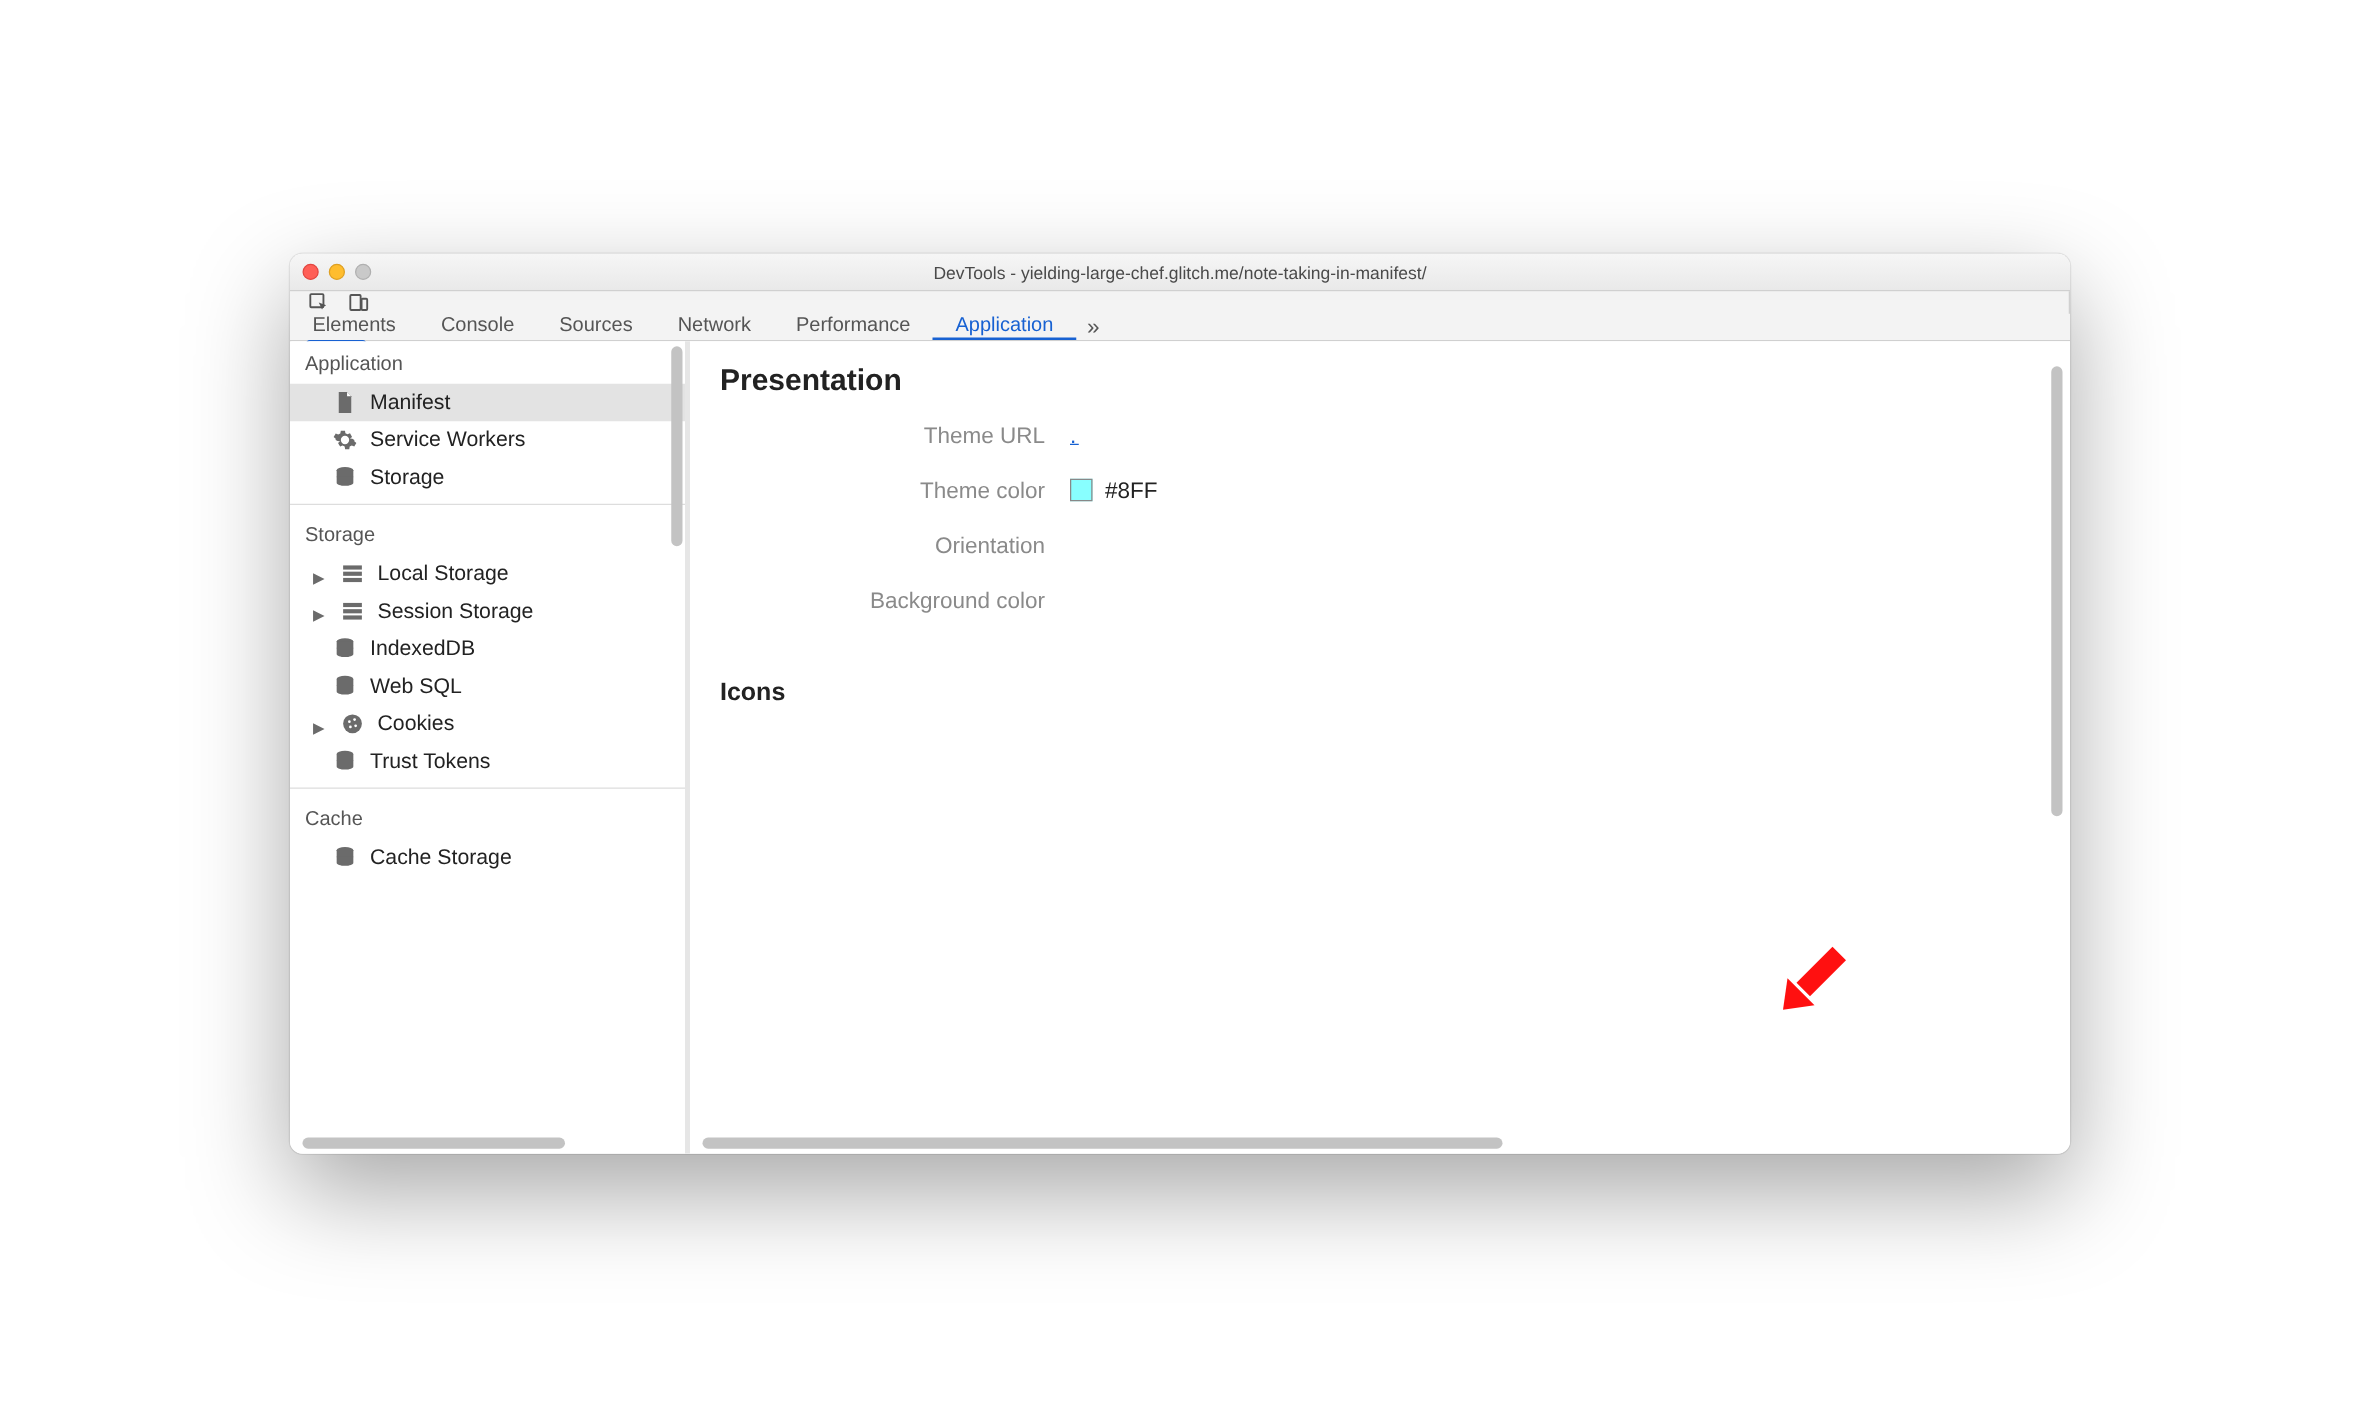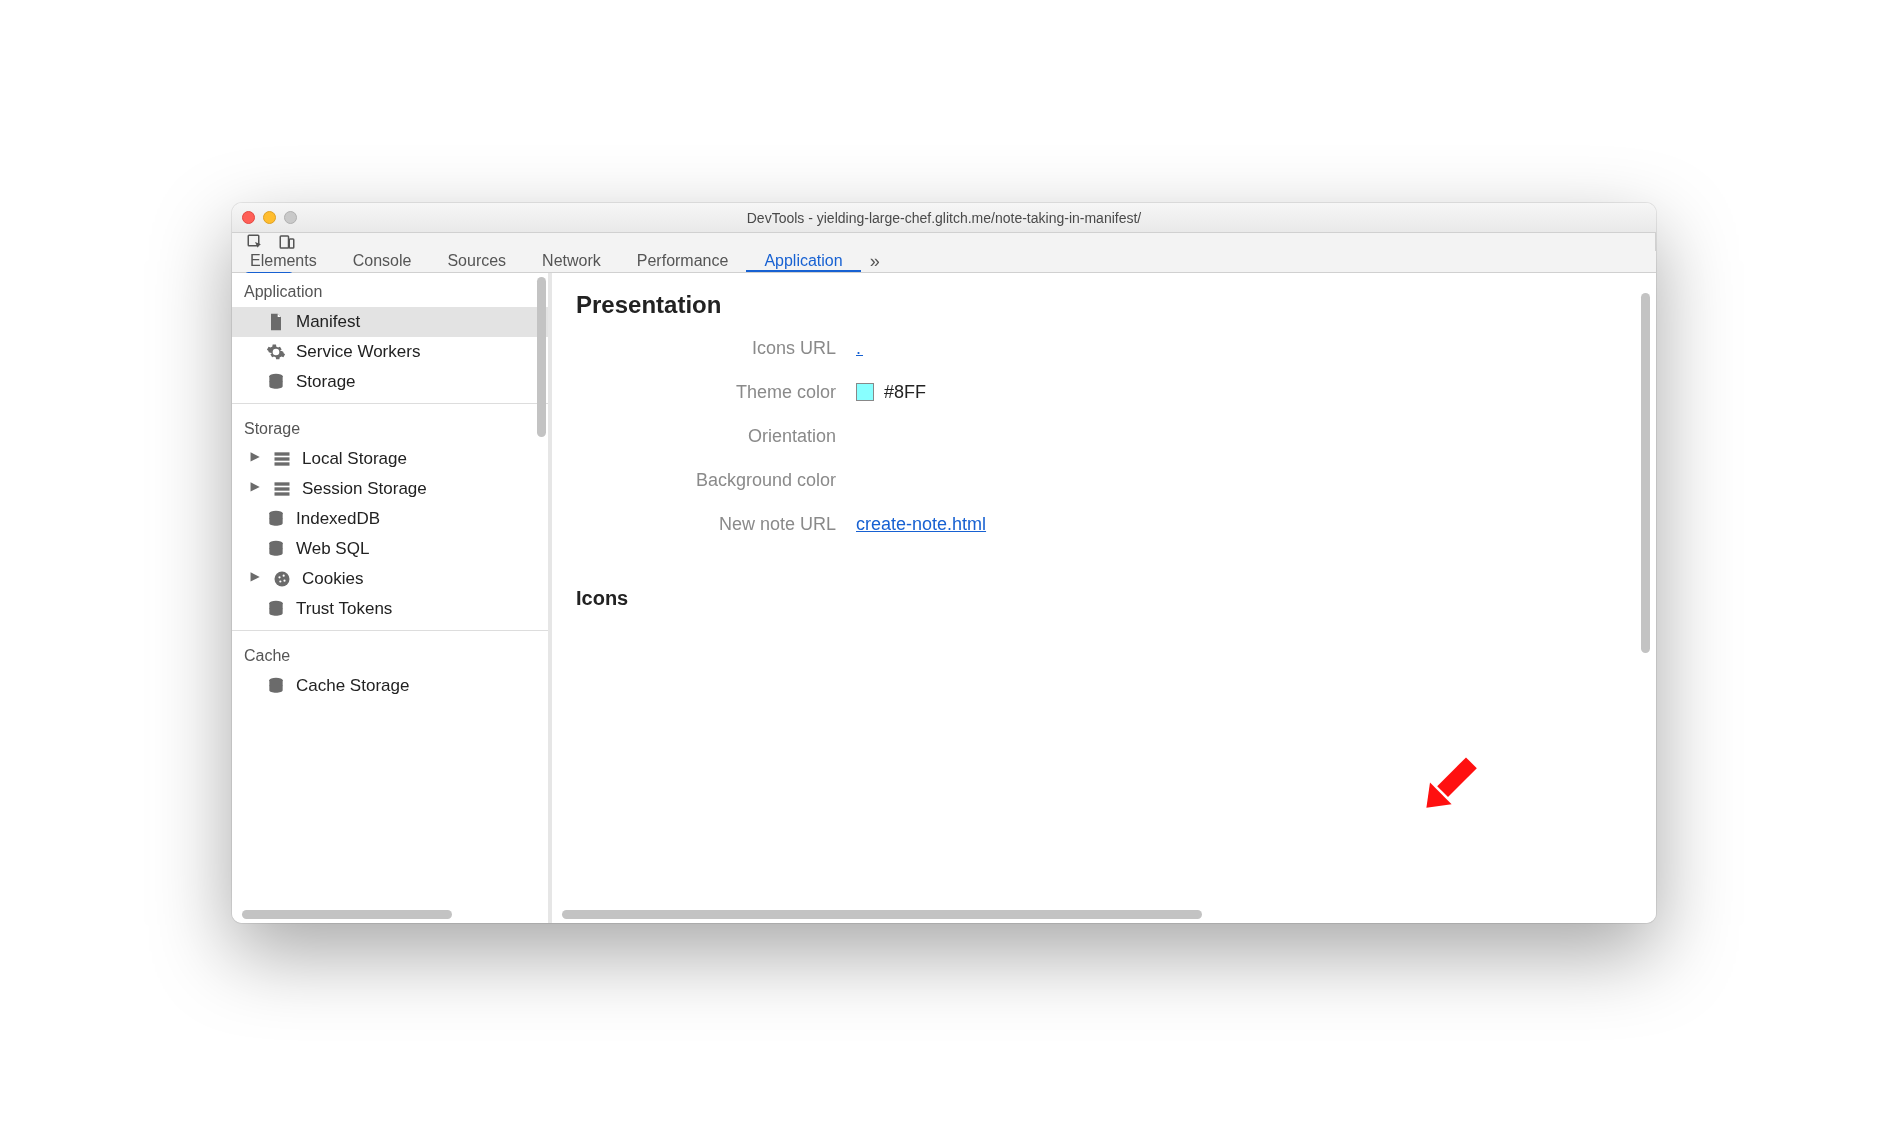--- a/index.html
+++ b/index.html
@@ -90,21 +90,21 @@
   }
   .side-scroll {
     position:absolute; right:2px; top:4px; width:9px; height:160px;
     background:#c3c3c3; border-radius:5px;
   }
   .section-h {
     font-size: 16px; color:#555; padding:10px 12px 6px;
   }
   .items { display:flex; flex-direction:column; }
   .item {
-    display:flex; align-items:flex-start; gap:10px;
+    display:flex; align-items:flex-end; gap:10px;
     padding:5px 10px 5px 34px;
     font-size:17px; color:#222;
     cursor:pointer;
     white-space:nowrap;
   }
   .item.selected { background:#e3e3e3; }
   .item .ico { width:20px; height:20px; display:flex; align-items:center; justify-content:center; color:#6b6b6b;}
   .item.with-caret { padding-left:16px; }
   .caret { width:14px; color:#6b6b6b; font-size:12px; display:inline-flex; justify-content:center;}
   .sep { height:1px; background:#ddd; margin:6px 0;}
@@ -335,21 +335,21 @@
 
       <div class="bottom-scroll-h"></div>
     </div>
 
     <div class="content">
       <div class="content-inner">
         <div class="section-title">Presentation</div>
 
         <div class="rows">
           <div class="row">
-            <div class="label">Icons URL</div>
+            <div class="label">Theme URL</div>
             <div class="value">
                 <span class="dotlink">.</span>
               </div>
           </div>
           <div class="row">
             <div class="label">Theme color</div>
             <div class="value">
               <span class="swatch" style="background:#88ffff"></span>
               <span>#8FF</span>
             </div>
@@ -359,26 +359,20 @@
             <div class="value">
                 <span></span>
               </div>
           </div>
           <div class="row">
             <div class="label">Background color</div>
             <div class="value">
                 <span></span>
               </div>
           </div>
-          <div class="row">
-            <div class="label">New note URL</div>
-            <div class="value">
-                <span class="link">create-note.html</span>
-              </div>
-          </div>
         </div>
 
         <div class="icons-title">Icons</div>
       </div>
 
       <div class="arrow">
         <svg viewBox="0 0 100 100">
           <g fill="#ff1010">
             <path d="M75 20 L35 60 L50 75 L90 35 Z"></path>
             <path d="M20 90 L25 55 L55 85 Z"></path>

